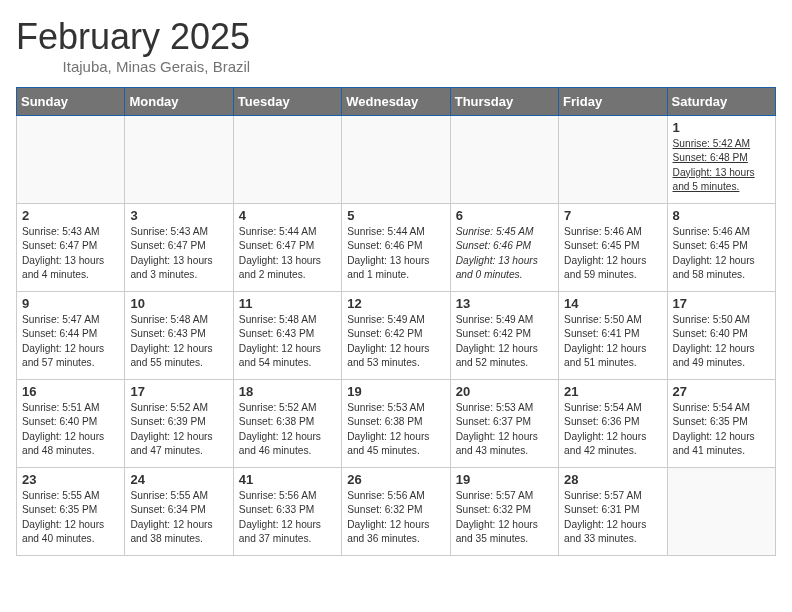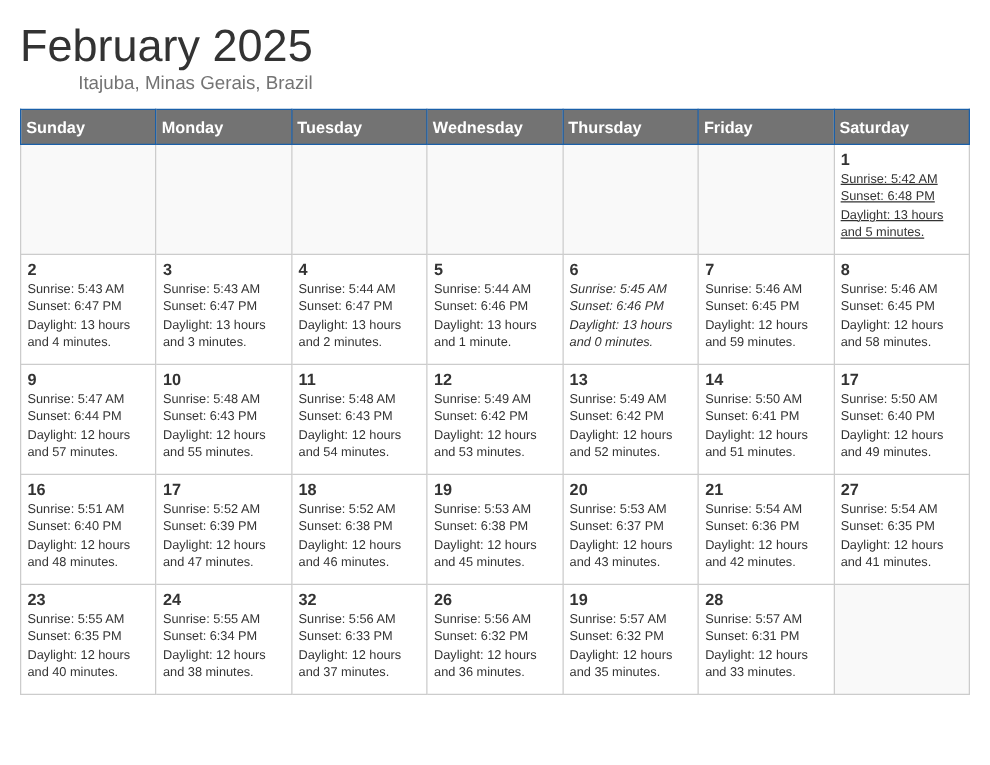--- a/index.html
+++ b/index.html
@@ -281,21 +281,21 @@
 and 40 minutes.</div>
         </td>
         <td>
           <span class="day-num">24</span>
           <div class="day-info" style="white-space: pre-line;">Sunrise: 5:55 AM
 Sunset: 6:34 PM
 Daylight: 12 hours
 and 38 minutes.</div>
         </td>
         <td>
-          <span class="day-num">32</span>
+          <span class="day-num">41</span>
           <div class="day-info" style="white-space: pre-line;">Sunrise: 5:56 AM
 Sunset: 6:33 PM
 Daylight: 12 hours
 and 37 minutes.</div>
         </td>
         <td>
           <span class="day-num">26</span>
           <div class="day-info" style="white-space: pre-line;">Sunrise: 5:56 AM
 Sunset: 6:32 PM
 Daylight: 12 hours

